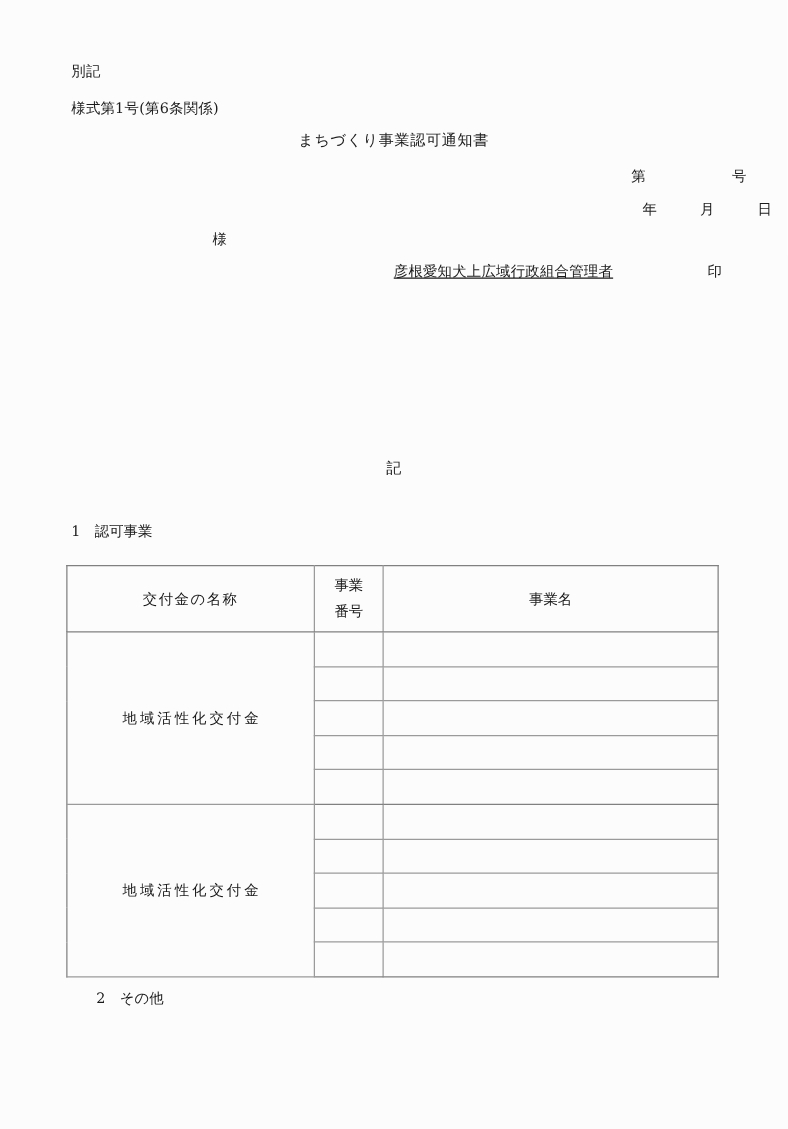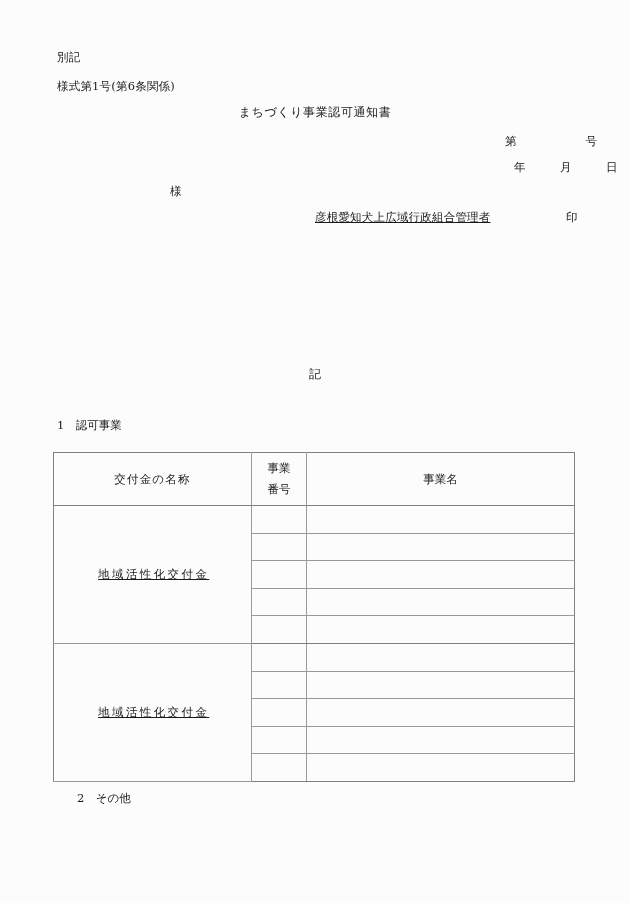--- a/index.html
+++ b/index.html
@@ -99,21 +99,21 @@
     font-weight: normal;
     text-align: center;
     vertical-align: middle;
     background: #fcfcfc;
   }
   .grant-table .hdr-row th { height: 52px; }
   .grant-table .hdr-row th.two-line {
     line-height: 21px;
     white-space: pre-line;
   }
-  .grant-table .data-row td { height: 26.6px; text-decoration: underline; }
+  .grant-table .data-row td { height: 26.6px; }
 
   
   .grant-table {
     border: 1px solid #808080;
   }
   .grant-table .hdr-row th { border-top: 1px solid #808080; border-bottom: 1px solid #808080; }
   .grant-table .hdr-row th:first-child { border-left: 1px solid #808080; }
   .grant-table .hdr-row th:last-child { border-right: 1px solid #808080; }
   .grant-table tbody tr td:first-child { border-left: 1px solid #808080; }
   .grant-table tbody tr td:last-child { border-right: 1px solid #808080; }

